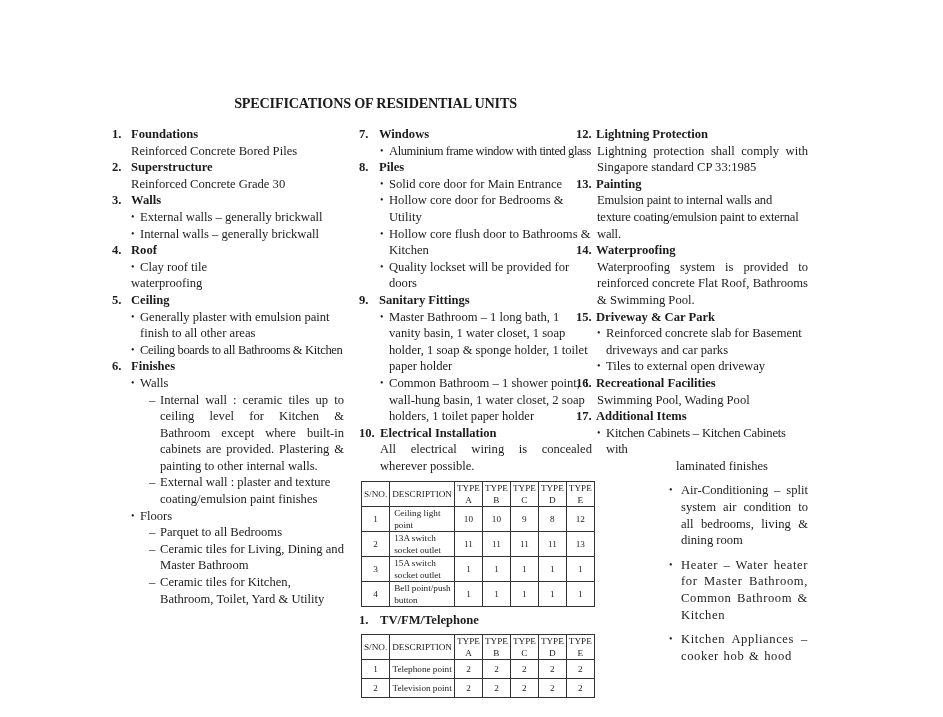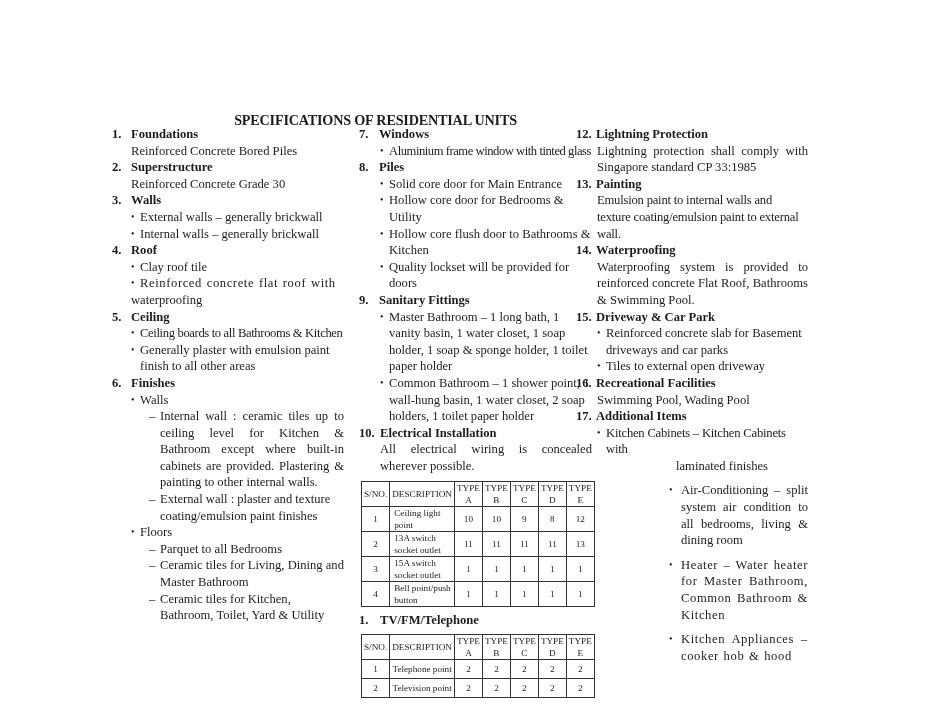--- a/index.html
+++ b/index.html
@@ -7,21 +7,21 @@
     width: 943px; height: 717px;
     background: #ffffff;
     color: #1c1c1c;
     font-family: "Liberation Serif", "DejaVu Serif", serif;
     font-size: 12.6px;
     line-height: 16.6px;
     position: relative;
     overflow: hidden;
   }
   .title {
-    position: absolute; left: 0; top: 112px; width: 751px;
+    position: absolute; left: 0; top: 95px; width: 751px;
     text-align: center; font-weight: bold; font-size: 14.2px;
     letter-spacing: -0.2px;
   }
   .col { position: absolute; top: 126px; }
   .col1 { left: 112px; width: 232px; }
   .col2 { left: 359px; width: 233px; }
   .col3 { left: 576px; width: 232px; }
 
   .sec { margin: 0; }
   .sec-head { display: flex; font-weight: bold; }
@@ -90,32 +90,31 @@
       <li>Internal walls – generally brickwall</li>
     </ul>
   </div>
   <div class="sec">
     <div class="sec-head">
         <span class="sec-num">4.</span>
         <span>Roof</span>
       </div>
     <ul class="bul">
       <li>Clay roof tile</li>
-      <li class="spread">Reinforced concrete flat roof with</li>
     </ul>
     <div style="padding-left:19px">waterproofing</div>
   </div>
   <div class="sec">
     <div class="sec-head">
         <span class="sec-num">5.</span>
         <span>Ceiling</span>
       </div>
     <ul class="bul">
+      <li>Generally plaster with emulsion paint finish to all other areas</li>
       <li style="letter-spacing:-0.35px">Ceiling boards to all Bathrooms &amp; Kitchen</li>
-      <li>Generally plaster with emulsion paint finish to all other areas</li>
     </ul>
   </div>
   <div class="sec">
     <div class="sec-head">
         <span class="sec-num">6.</span>
         <span>Finishes</span>
       </div>
     <ul class="bul">
       <li>
         <span>Walls</span>

